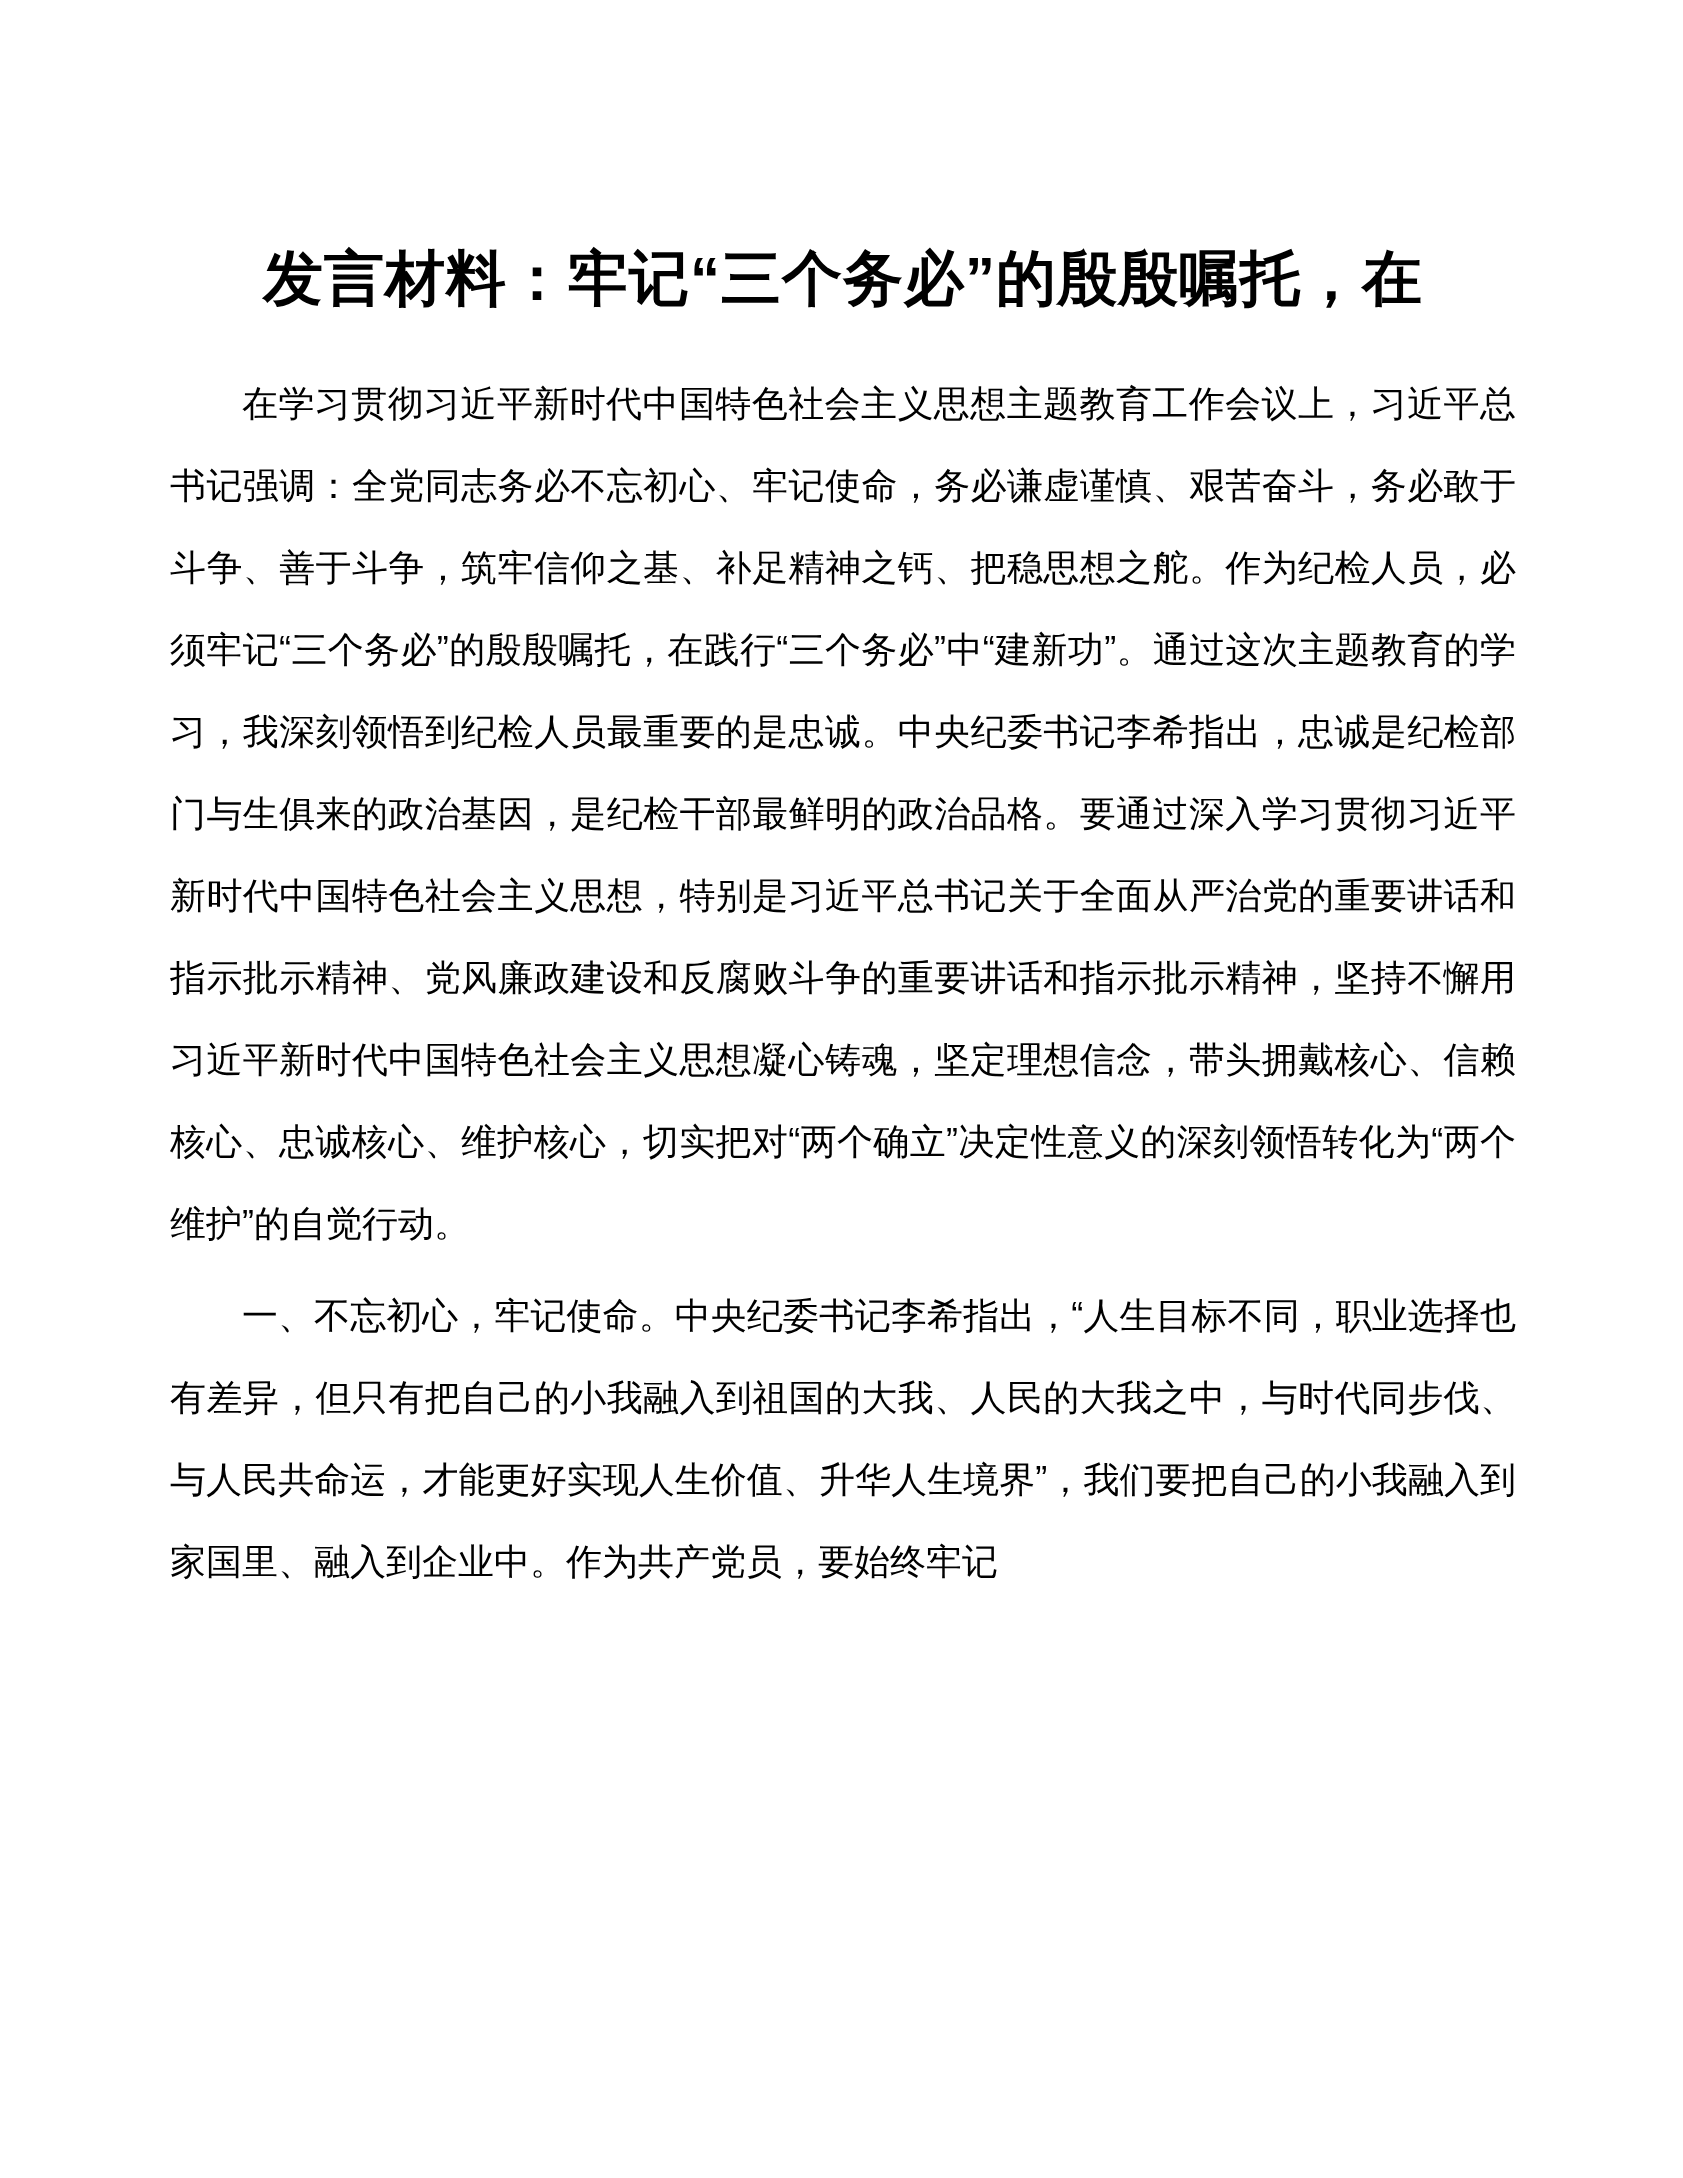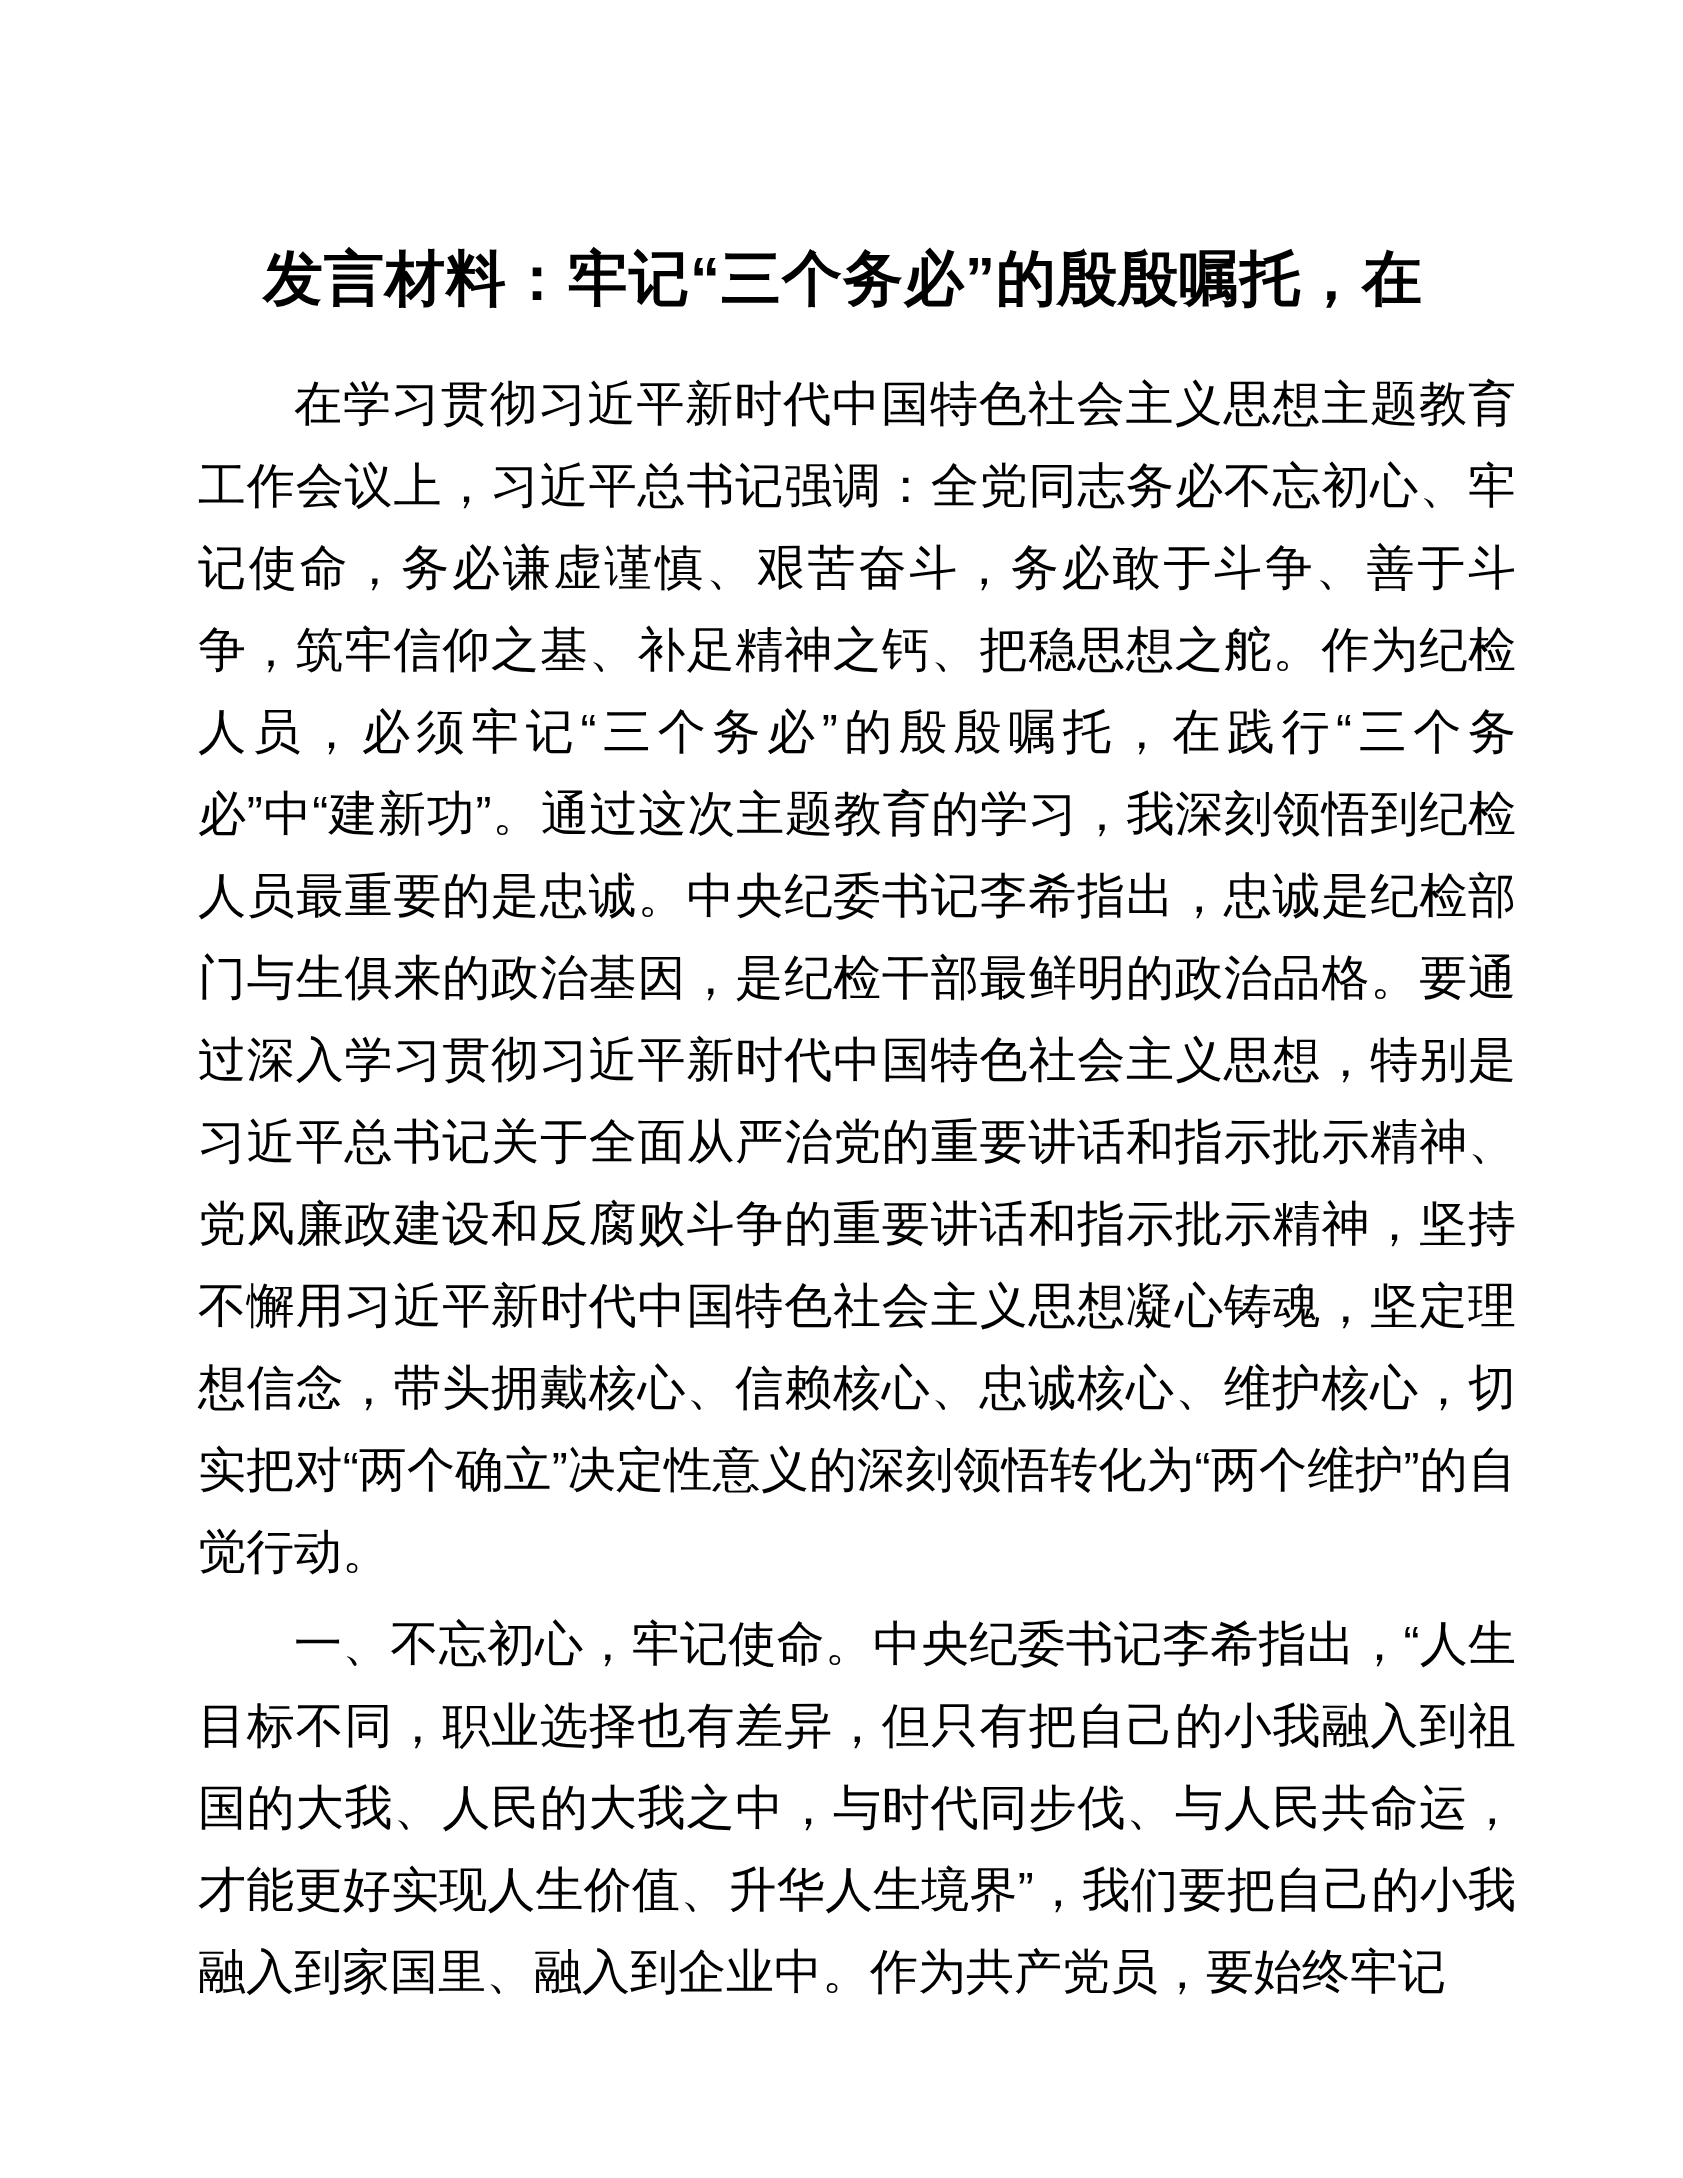--- a/index.html
+++ b/index.html
@@ -27,25 +27,24 @@
     font-size: 60px;
     line-height: 89px;
     text-align: center;
     letter-spacing: 1px;
   }
   .title-line {
     white-space: nowrap;
   }
   .doc-body {
     margin-top: 38px;
-    font-size: 48px;
+    font-size: 36px;
     line-height: 82px;
     text-align: justify;
     text-justify: inter-character;
-    margin-left: 28px;
   }
   .para {
     text-indent: 2em;
     margin: 0 0 10px 0;
   }
 </style>
 </head>
 <body>
 
 <div class="page">

